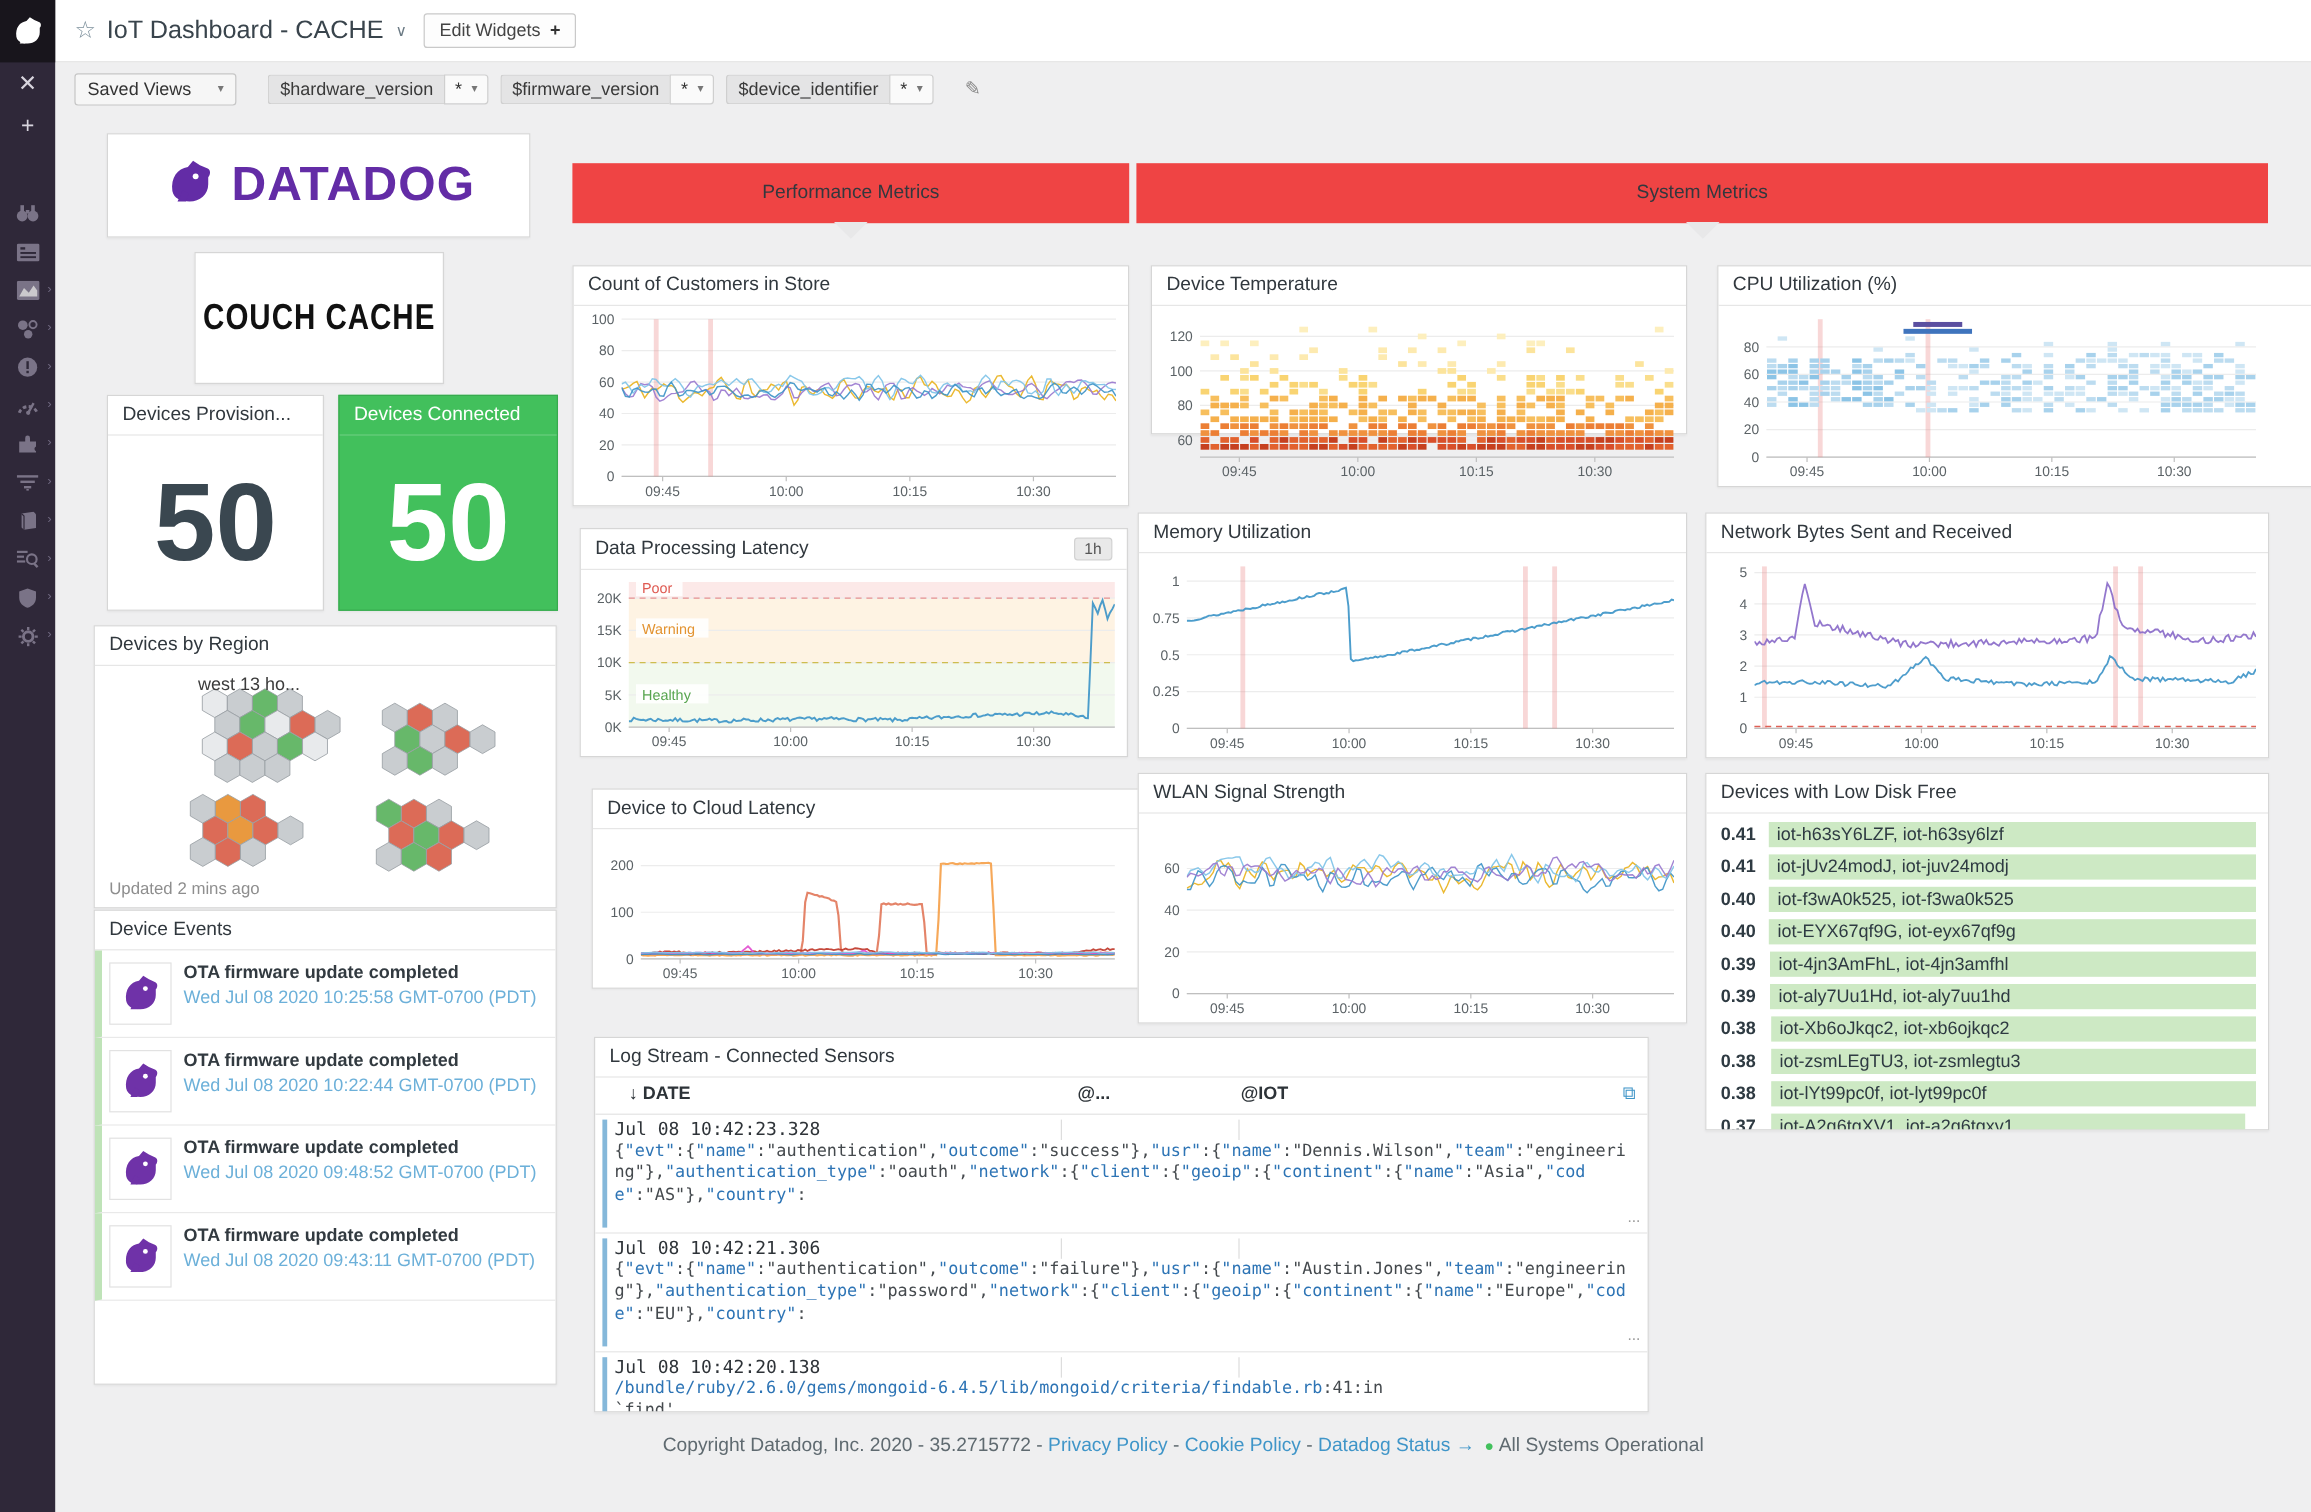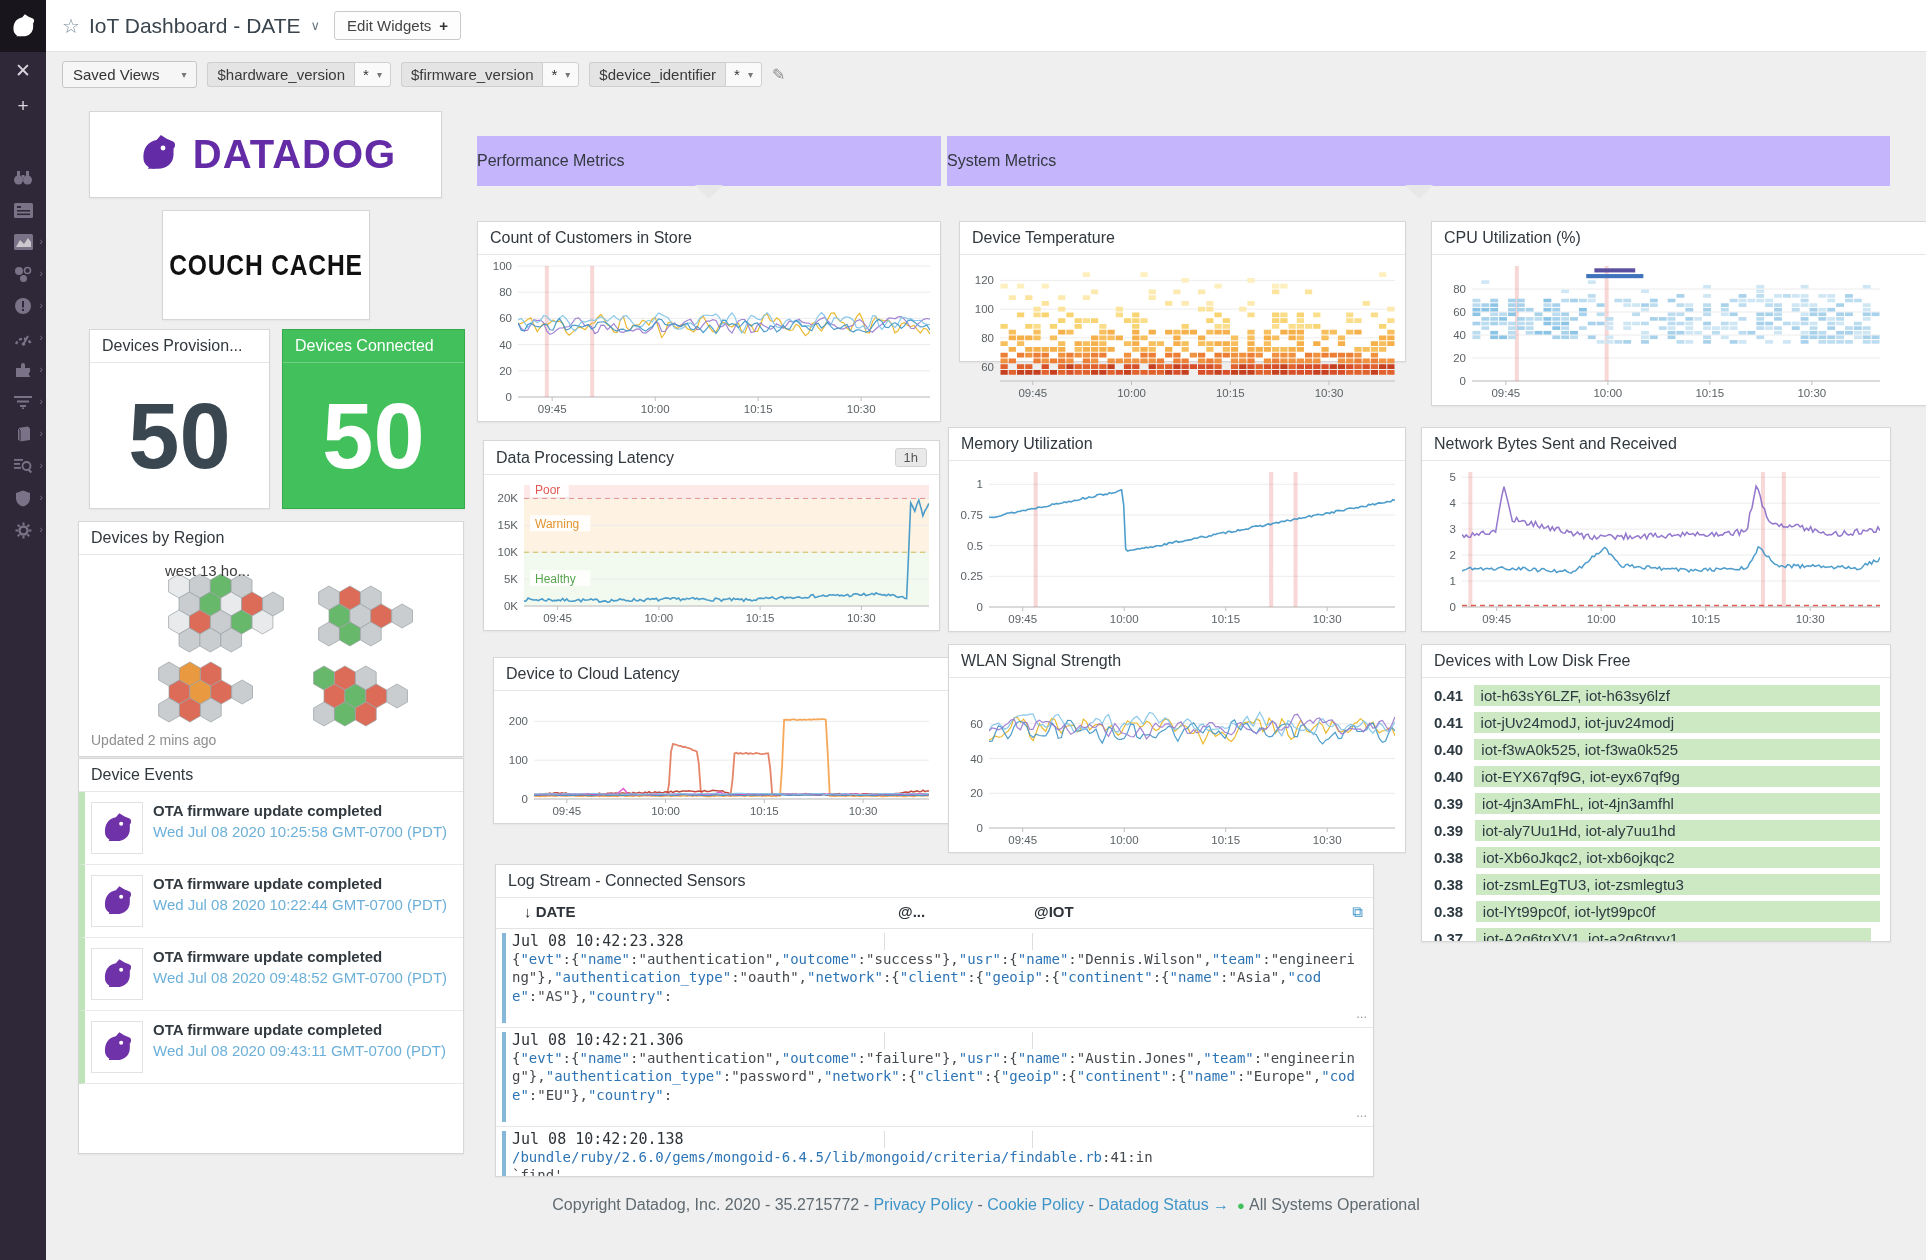--- a/index.html
+++ b/index.html
@@ -12,37 +12,37 @@
   .snav .sub{position:absolute;right:3px;top:9px;color:#6f6880;font-size:11px;}
   .sbtn{width:46px;height:36px;display:flex;align-items:center;justify-content:center;color:#d8d5de;font-size:19px;cursor:pointer;}
   #header{position:absolute;left:46px;top:0;right:0;height:52px;background:#fff;border-bottom:1px solid #e2e2e2;
     display:flex;align-items:center;padding-left:16px;box-sizing:border-box;z-index:4;}
   #star{color:#7d909c;font-size:20px;margin-right:9px;}
   #page-title{font-size:21px;color:#39444c;}
   #title-caret{color:#6b7a84;font-size:13px;margin:0 14px 0 10px;}
   #edit-widgets{border:1px solid #c9c9c9;background:#fdfdfd;border-radius:3px;font-size:15px;color:#444;
     padding:5px 12px;display:flex;gap:8px;align-items:center;cursor:pointer;}
   #edit-widgets b{font-weight:700;color:#333;}
-  #filterbar{position:absolute;left:62px;top:58px;height:32px;display:flex;align-items:center;gap:10px;z-index:4;}
+  #filterbar{position:absolute;left:62px;top:58px;height:32px;display:flex;align-items:center;gap:26px;z-index:4;}
   #saved-views{border:1px solid #c6c6c6;background:#f6f6f6;border-radius:3px;padding:4px 10px;font-size:15px;color:#333;
     display:flex;align-items:center;gap:22px;cursor:pointer;}
   #saved-views .car{font-size:10px;color:#777;}
   .pill{display:flex;align-items:stretch;font-size:15px;cursor:pointer;}
   .pill .lab{background:#e4e4e5;border:1px solid #cfcfcf;border-right:none;padding:3px 9px;color:#3a3a3a;border-radius:3px 0 0 3px;}
   .pill .val{background:#fafafa;border:1px solid #cfcfcf;padding:3px 8px;color:#333;border-radius:0 3px 3px 0;
     display:flex;gap:8px;align-items:center;}
   .pill .car{font-size:10px;color:#777;}
   #pencil{color:#8a8a8a;font-size:16px;cursor:pointer;}
   
   .widget{position:absolute;background:#fff;border:1px solid #d6d6d6;box-shadow:0 1px 2px rgba(0,0,0,.05);box-sizing:border-box;}
   .widget h3{margin:0;font-weight:400;font-size:16px;color:#31383e;padding:7px 12px;border-bottom:1px solid #e6e6e6;
     white-space:nowrap;overflow:hidden;display:flex;align-items:center;}
   .widget h3 .spacer{flex:1;}
   .chart-box{position:absolute;left:0;right:0;top:34px;bottom:0;}
-  .tabbar{position:absolute;background:#c4b5fd;display:flex;align-items:center;justify-content:flex-start;
+  .tabbar{position:absolute;background:#ef4444;display:flex;align-items:center;justify-content:center;
     font-size:16px;color:#32383e;}
   .tabbar:after{content:"";position:absolute;bottom:-13px;left:50%;margin-left:-14px;border:14px solid transparent;
     border-top:14px solid #e8e8e9;border-bottom:none;}
   .badge-gray{background:#e9e9e9;border:1px solid #d2d2d2;border-radius:3px;font-size:13px;color:#555;padding:1px 8px;}
   .badge-green{background:#42c05c;border-radius:3px;font-size:14px;color:#fff;font-weight:700;padding:1px 8px;}
   
   .counter .num{position:absolute;left:0;right:0;top:34px;bottom:0;display:flex;align-items:center;justify-content:center;
     font-size:92px;font-weight:700;color:#3a4750;}
   #w-connected{background:#42c05c;border-color:#37aa4e;}
   #w-connected h3{color:#fff;border-bottom:1px solid rgba(255,255,255,.25);}
@@ -195,21 +195,21 @@
             <line x1="12.4" y1="4.6" x2="14.2" y2="2.8"></line>
           </g>
         </svg>
         <span class="sub">›</span>
       </div>
     </div>
 </div>
 
 <div id="header">
   <span id="star">☆</span>
-  <span id="page-title">IoT Dashboard - DATE</span>
+  <span id="page-title">IoT Dashboard - CACHE</span>
   <span id="title-caret">∨</span>
   <span id="edit-widgets">
     <span>Edit Widgets</span>
     <b>+</b>
   </span>
 </div>
 
 <div id="filterbar">
   <span id="saved-views">
     <span>Saved Views</span>

